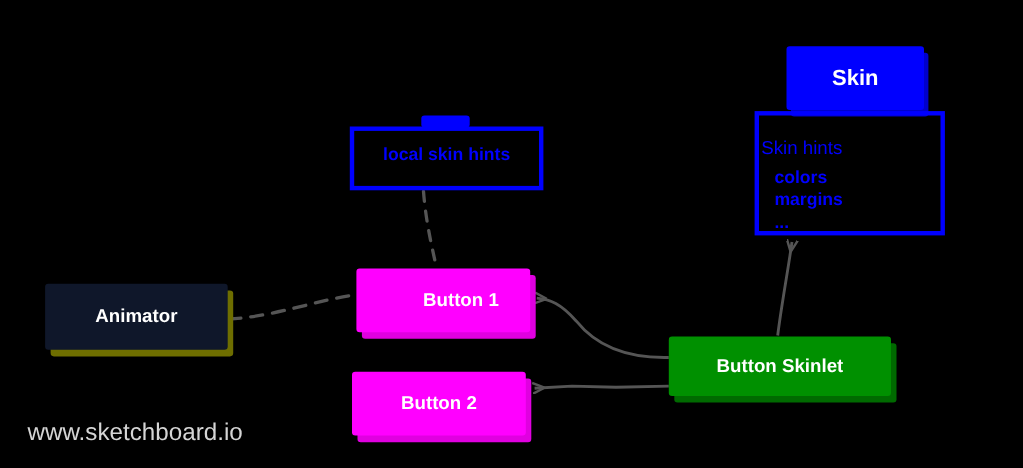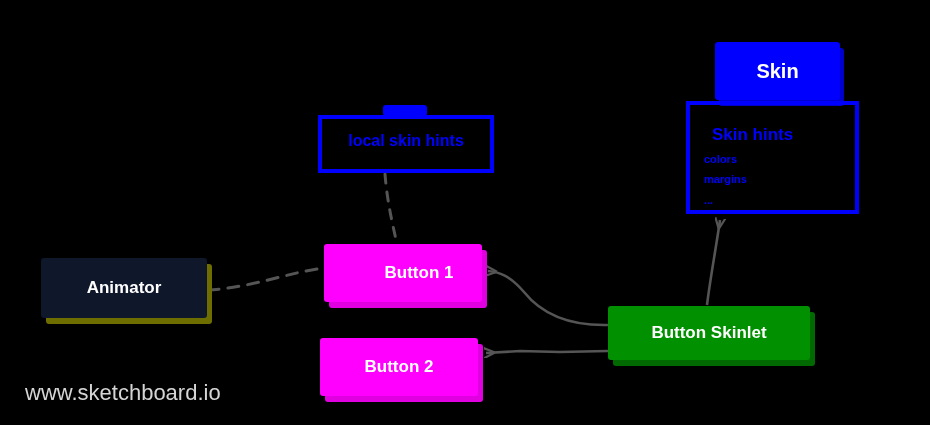--- a/index.html
+++ b/index.html
@@ -104,28 +104,28 @@
   .localhints-tab {
     left: 383px; top: 105px;
     width: 44px; height: 11px;
   }
   .node-skinhints {
     left: 686px; top: 101px;
     width: 173px; height: 113px;
   }
   .node-skinhints .note-title {
     position: absolute;
-    left: 22px; top: 20px;
-    font-size: 17px;
-    font-weight: bold;
+    left: 2px; top: 20px;
+    font-size: 17px;
+    font-weight: normal;
   }
   .node-skinhints .note-line {
     position: absolute;
     left: 14px;
-    font-size: 11px;
+    font-size: 16px;
     font-weight: bold;
   }
   .skinhints-l1 { top: 48px; }
   .skinhints-l2 { top: 68px; text-align: right; }
   .skinhints-l3 { top: 89px; }
   .watermark {
     position: absolute;
     left: 25px;
     top: 380px;
     color: #d5d5d5;

